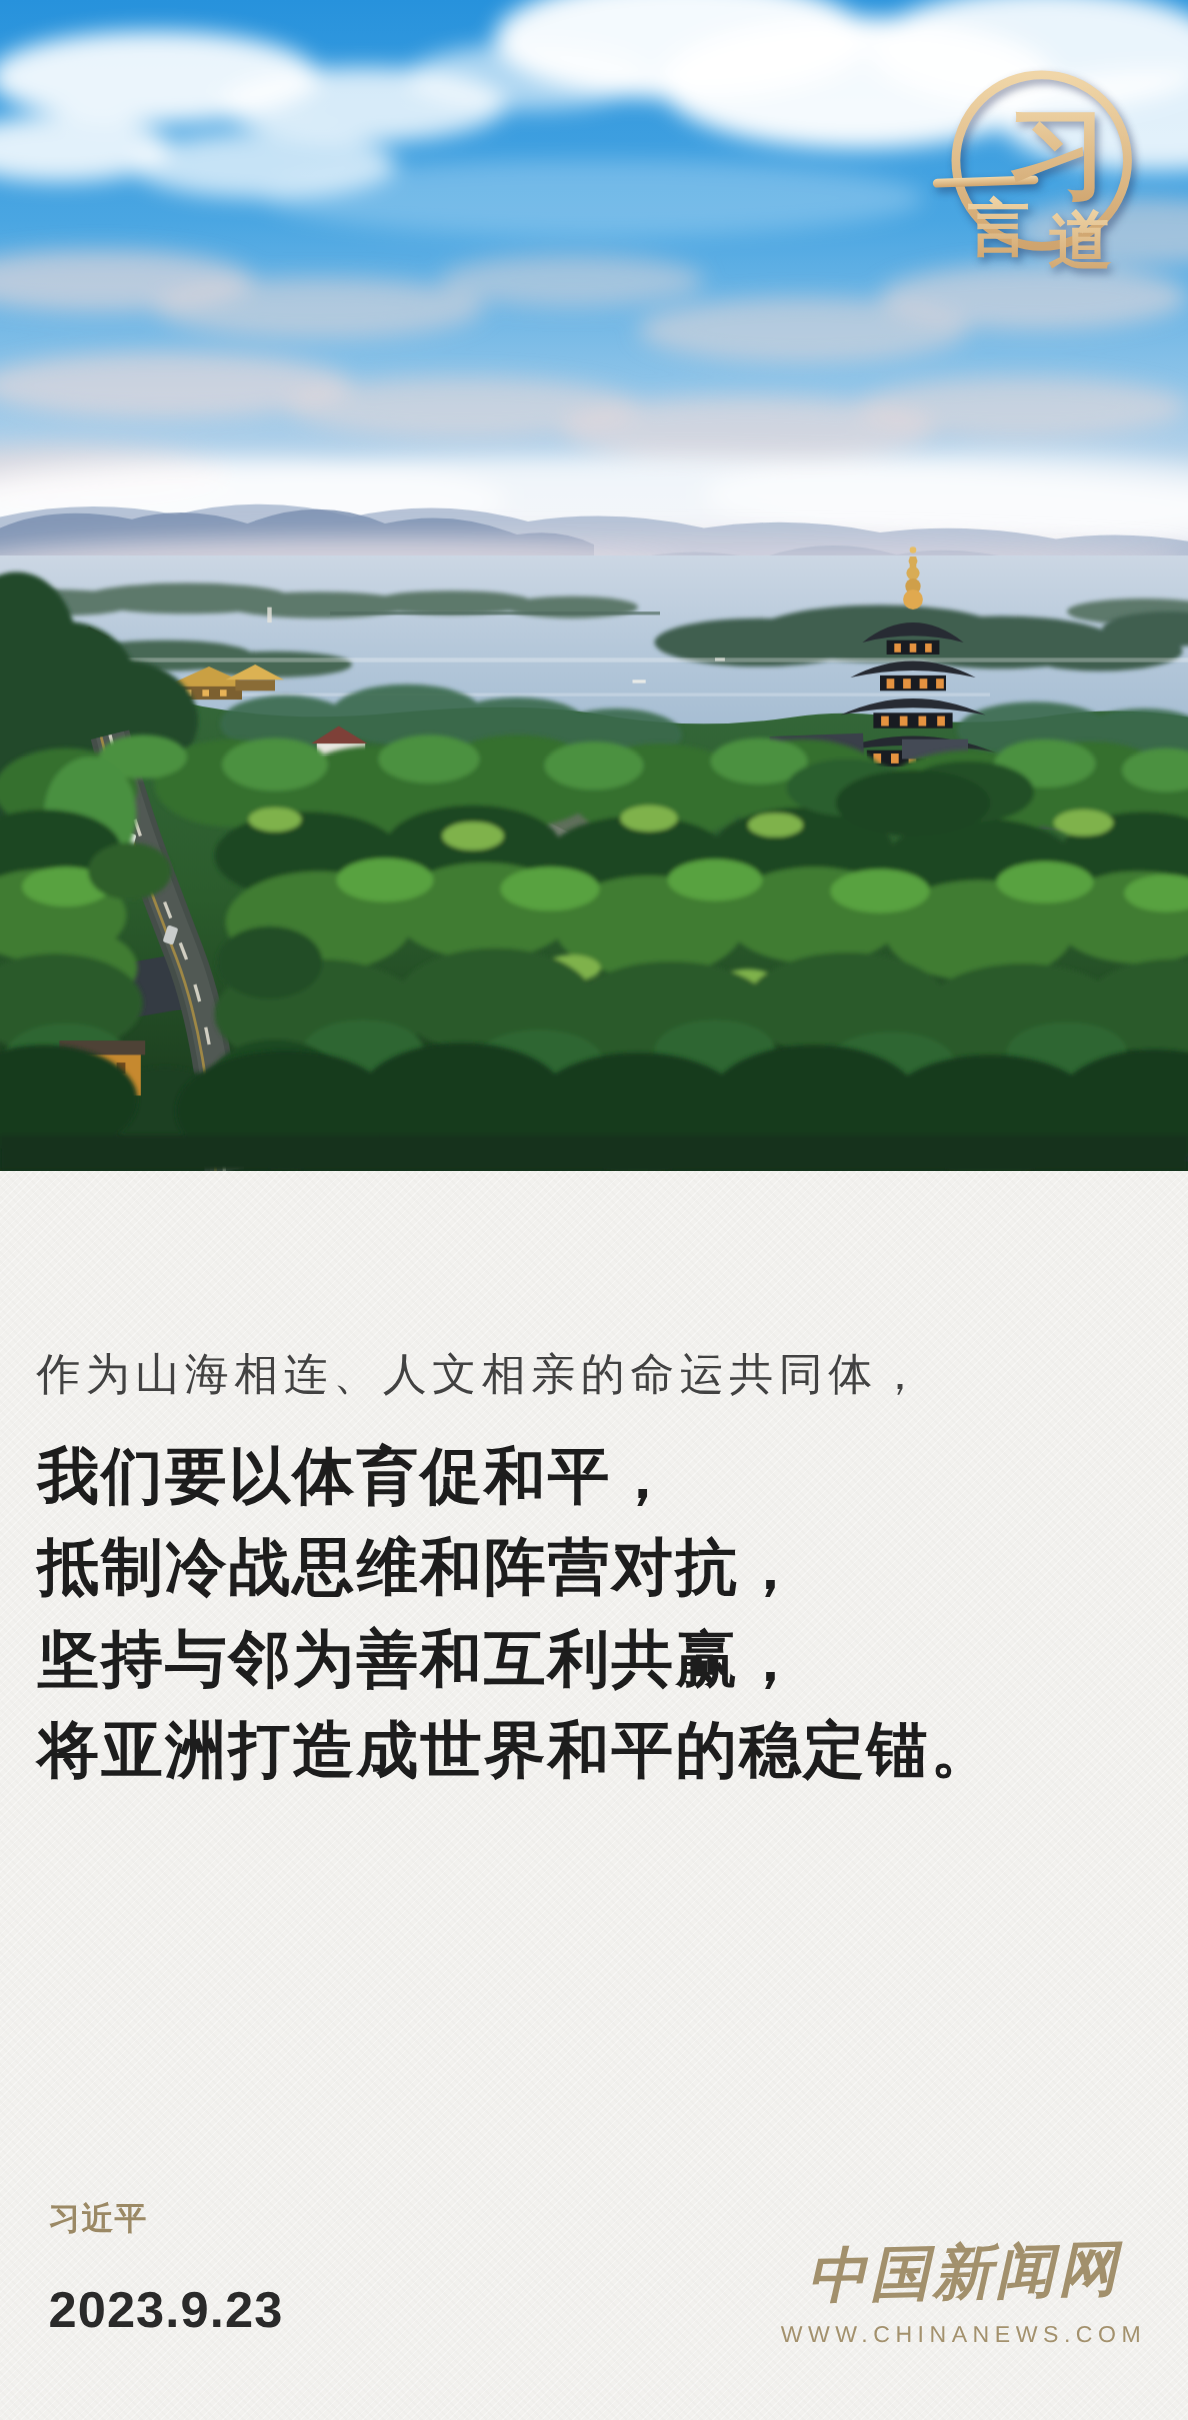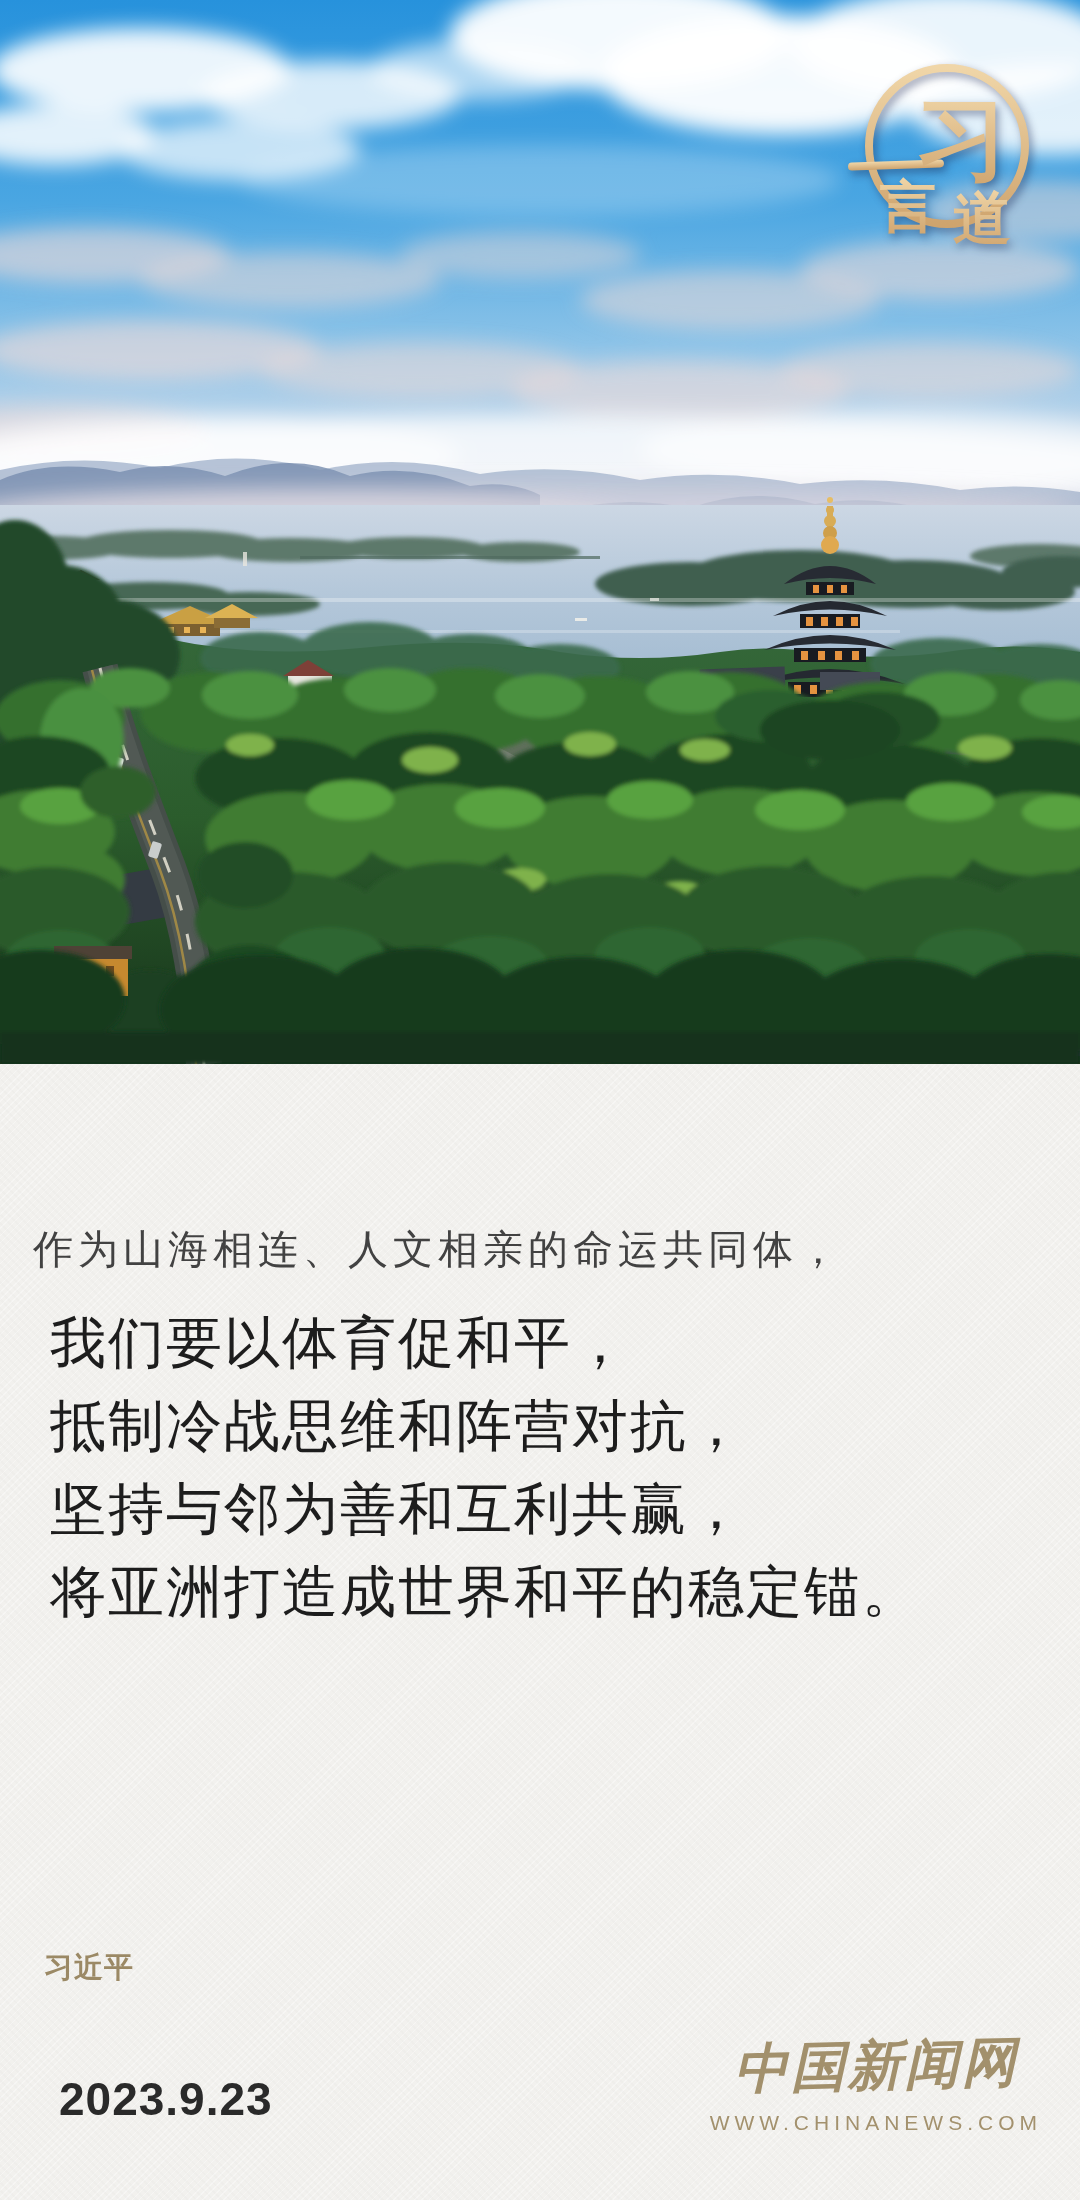--- a/index.html
+++ b/index.html
@@ -15,32 +15,32 @@
   .photo svg{display:block;}
   .badge{position:absolute;left:840px;top:48px;width:220px;height:205px;
          filter:drop-shadow(3px 4px 4px rgba(25,35,80,0.45));}
   .quote-intro{
     position:absolute;left:33px;top:1226px;
     font-family:"Liberation Serif",serif;font-weight:400;
     font-size:40px;line-height:48px;letter-spacing:5px;color:#424242;
     white-space:nowrap;
   }
   .quote-big{
-    position:absolute;left:50px;top:1302px;
-    font-family:"Liberation Serif",serif;font-weight:400;
+    position:absolute;left:34px;top:1302px;
+    font-family:"Liberation Serif",serif;font-weight:700;
     font-size:56px;line-height:83px;letter-spacing:2px;color:#1d1d1d;
   }
   .quote-big .qline{white-space:nowrap;}
   .attribution{
-    position:absolute;left:44px;top:1946px;
+    position:absolute;left:44px;top:1996px;
     color:#9b8965;font-weight:700;font-size:29px;line-height:43px;letter-spacing:1px;text-align:center;
   }
   .date{
     position:absolute;left:44px;top:2072px;
-    color:#2a2a2a;font-weight:700;font-size:46px;letter-spacing:1px;margin-left:15px;
+    color:#2a2a2a;font-weight:700;font-size:46px;letter-spacing:1px;
   }
   .publisher{position:absolute;right:38px;top:2030px;text-align:center;color:#a2906c;}
   .publisher .pname{
     font-family:"Liberation Serif",serif;font-weight:700;font-style:italic;
     font-size:54px;letter-spacing:3px;transform:rotate(-1.5deg);
     color:#a2906c;white-space:nowrap;
   }
   .publisher .purl{
     margin-top:8px;font-size:21px;letter-spacing:5px;font-weight:400;color:#a3916d;
     white-space:nowrap;

